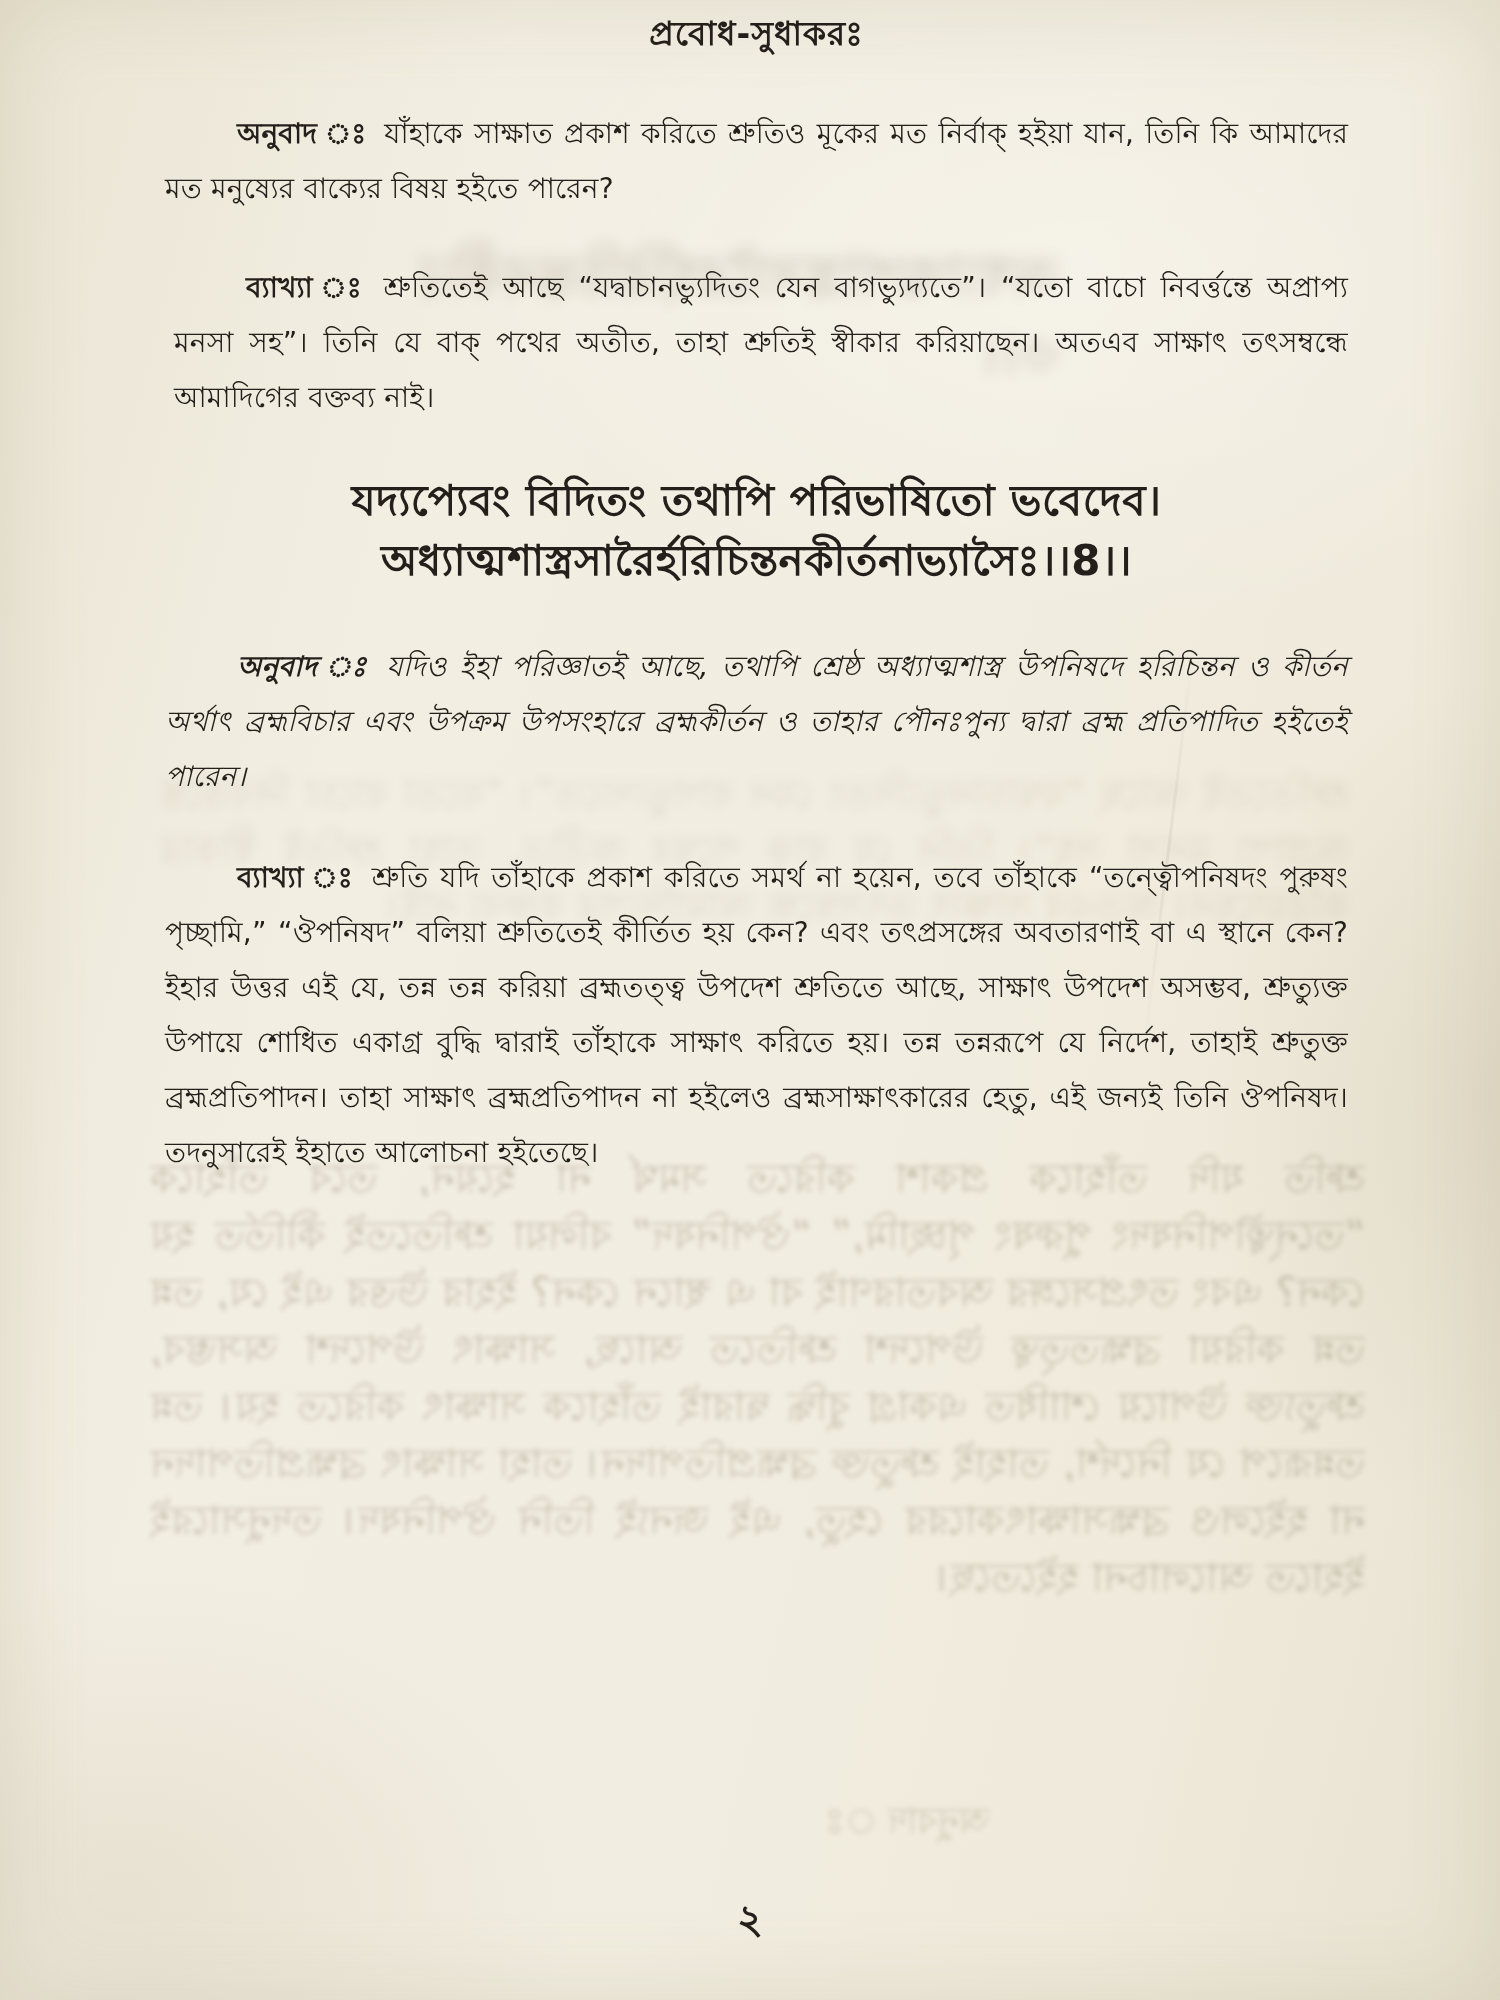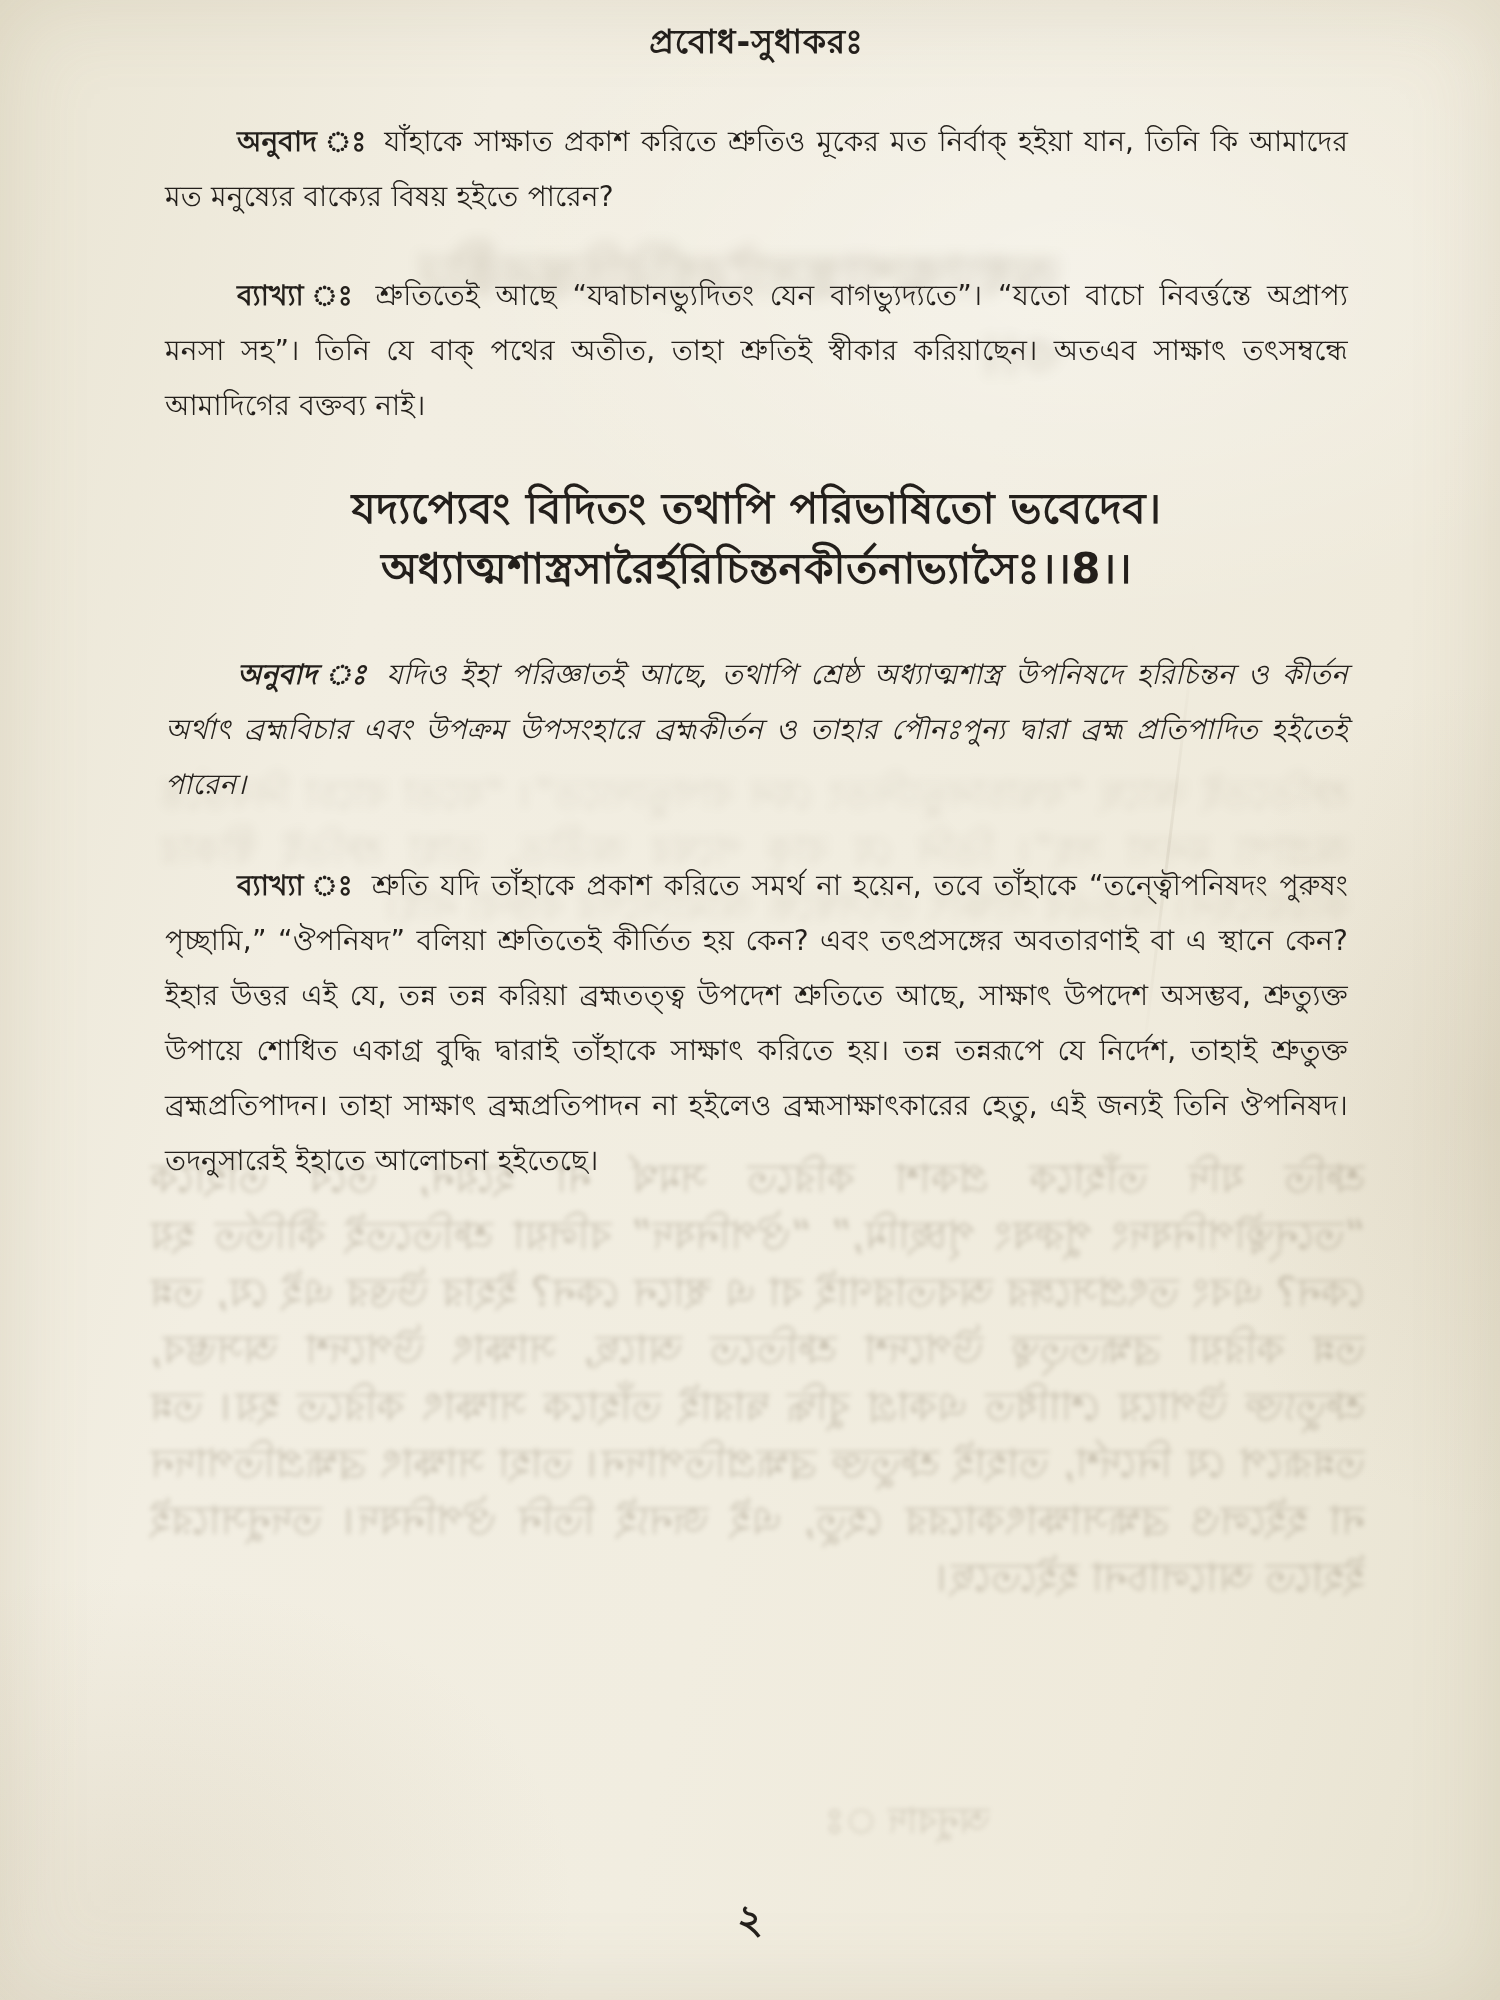--- a/index.html
+++ b/index.html
@@ -16,21 +16,21 @@
       radial-gradient(ellipse 500px 700px at 99% 55%, rgba(170,152,118,0.14), rgba(170,152,118,0) 60%),
       linear-gradient(104deg,#eae5d4 0%,#f2eee2 26%,#f1ede0 55%,#efeadb 78%,#e7e2d0 100%);
     box-shadow: inset 0 0 90px rgba(150,132,96,0.18);
   }
   
   .crease{
     position:absolute;right:330px;top:640px;width:3px;height:420px;
     background:linear-gradient(to bottom, rgba(0,0,0,0), rgba(120,105,80,0.10), rgba(0,0,0,0));
     transform:rotate(7deg);
   }
-  .content{position:relative;z-index:2;padding:20px 152px 0 165px;}
+  .content{position:relative;z-index:2;padding:12px 152px 0 165px;}
   .running-head{
     text-align:center;
     font-size:33px;font-weight:600;letter-spacing:1px;
     line-height:44px;
   }
   .verse{
     text-align:center;
     font-size:42px;font-weight:600;
     line-height:60px;
     letter-spacing:0.5px;
@@ -39,21 +39,21 @@
   .verse-2{margin-top:46px;}
   .para{
     margin:0;
     font-size:28px;
     line-height:55px;
     text-align:justify;
     text-indent:72px;
     letter-spacing:0.2px;
   }
   .para-anubad-1{margin-top:50px;}
-  .para-byakhya-1{margin-top:44px;}
+  .para-byakhya-1{margin-top:44px;margin-left:9px;}
   .para-anubad-2{margin-top:48px;font-style:italic;}
   .para-byakhya-2{margin-top:46px;}
   .para .label{font-weight:700;margin-right:16px;}
   .page-number{
     position:absolute;z-index:2;
     left:0;right:0;top:1888px;
     text-align:center;
     font-size:40px;font-weight:600;
   }
   

